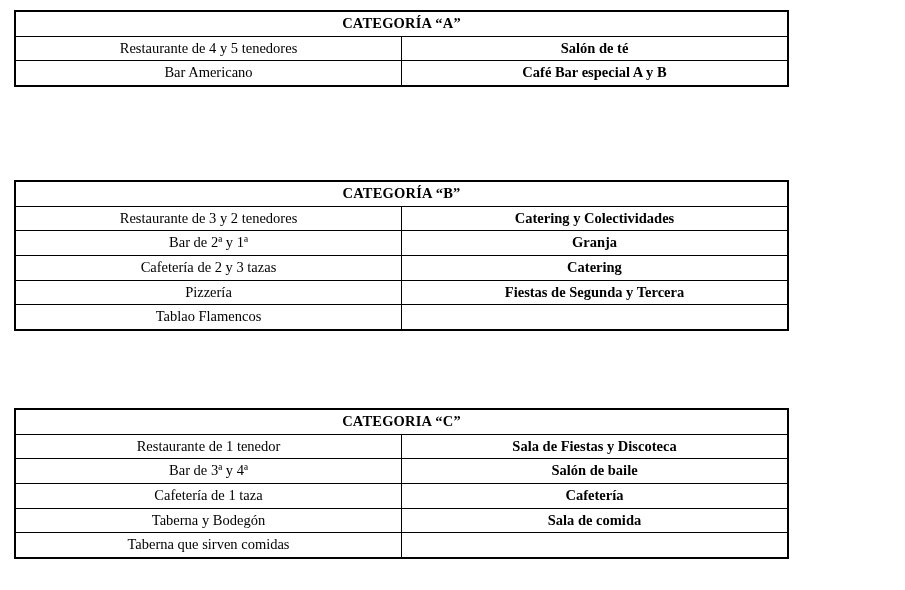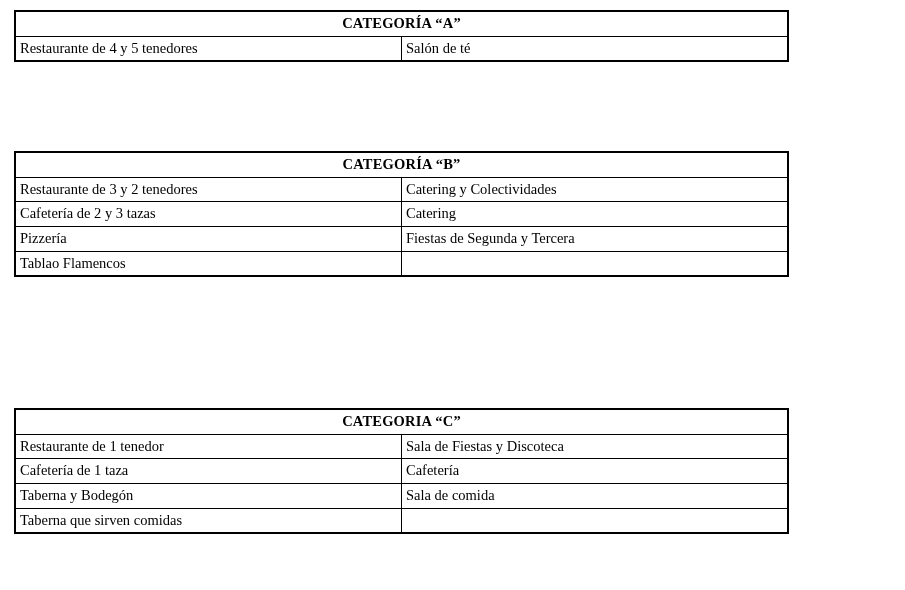--- a/index.html
+++ b/index.html
@@ -28,71 +28,80 @@
     background: #ffffff;
   }
   .cat-table td {
     border: 1px solid #000000;
     padding: 3px 4px 4px 4px;
     font-size: 14.5px;
     line-height: 1.15;
     height: 21px;
     vertical-align: middle;
     box-sizing: border-box;
+    text-align: center;
   }
   .cat-table td.col-left { width: 395px; }
-  .cat-table td.col-right { width: 380px; }
+  .cat-table td.col-right { width: 380px; font-weight: bold; }
   .cat-table td.header-cell {
     text-align: center;
     font-weight: bold;
     letter-spacing: 0.2px;
     margin-left: 43px;
   }
   .cat-table tr.header-row td {
     border-top: 2px solid #000000;
   }
   .cat-table tr:last-child td {
     border-bottom: 2px solid #000000;
   }
   .cat-table td:first-child {
     border-left: 2px solid #000000;
   }
   .cat-table td:last-child {
     border-right: 2px solid #000000;
   }
   #table-a { top: 10px; }
-  #table-b { top: 151px; }
+  #table-b { top: 180px; }
   #table-c { top: 408px; }
   .empty-cell { color: transparent; }
 </style>
 </head>
 <body>
 
 <div class="page">
 
   <table class="cat-table" id="table-a">
     <tbody>
       <tr class="header-row">
         <td class="header-cell" colspan="2">CATEGORÍA “A”</td>
       </tr>
       <tr>
         <td class="col-left">Restaurante de 4 y 5 tenedores</td>
         <td class="col-right">Salón de té</td>
       </tr>
+      <tr>
+        <td class="col-left">Bar Americano</td>
+        <td class="col-right">Café Bar especial A y B</td>
+      </tr>
     </tbody>
   </table>
 
   <table class="cat-table" id="table-b">
     <tbody>
       <tr class="header-row">
         <td class="header-cell" colspan="2">CATEGORÍA “B”</td>
       </tr>
       <tr>
         <td class="col-left">Restaurante de 3 y 2 tenedores</td>
         <td class="col-right">Catering y Colectividades</td>
+      </tr>
+      <tr>
+        <td class="col-left">Bar de 2ª y 1ª</td>
+        <td class="col-right">Granja</td>
       </tr>
       <tr>
         <td class="col-left">Cafetería de 2 y 3 tazas</td>
         <td class="col-right">Catering</td>
       </tr>
       <tr>
         <td class="col-left">Pizzería</td>
         <td class="col-right">Fiestas de Segunda y Tercera</td>
       </tr>
       <tr>
@@ -105,20 +114,24 @@
   <table class="cat-table" id="table-c">
     <tbody>
       <tr class="header-row">
         <td class="header-cell" colspan="2">CATEGORIA “C”</td>
       </tr>
       <tr>
         <td class="col-left">Restaurante de 1 tenedor</td>
         <td class="col-right">Sala de Fiestas y Discoteca</td>
       </tr>
       <tr>
+        <td class="col-left">Bar de 3ª y 4ª</td>
+        <td class="col-right">Salón de baile</td>
+      </tr>
+      <tr>
         <td class="col-left">Cafetería de 1 taza</td>
         <td class="col-right">Cafetería</td>
       </tr>
       <tr>
         <td class="col-left">Taberna y Bodegón</td>
         <td class="col-right">Sala de comida</td>
       </tr>
       <tr>
         <td class="col-left">Taberna que sirven comidas</td>
         <td class="col-right empty-cell"></td>

